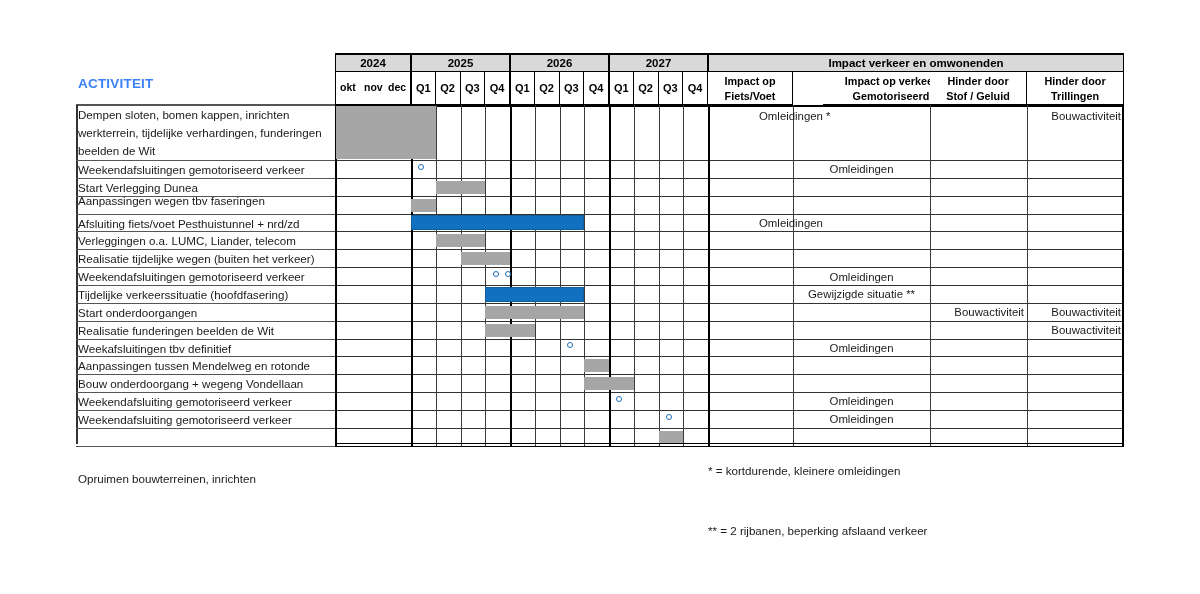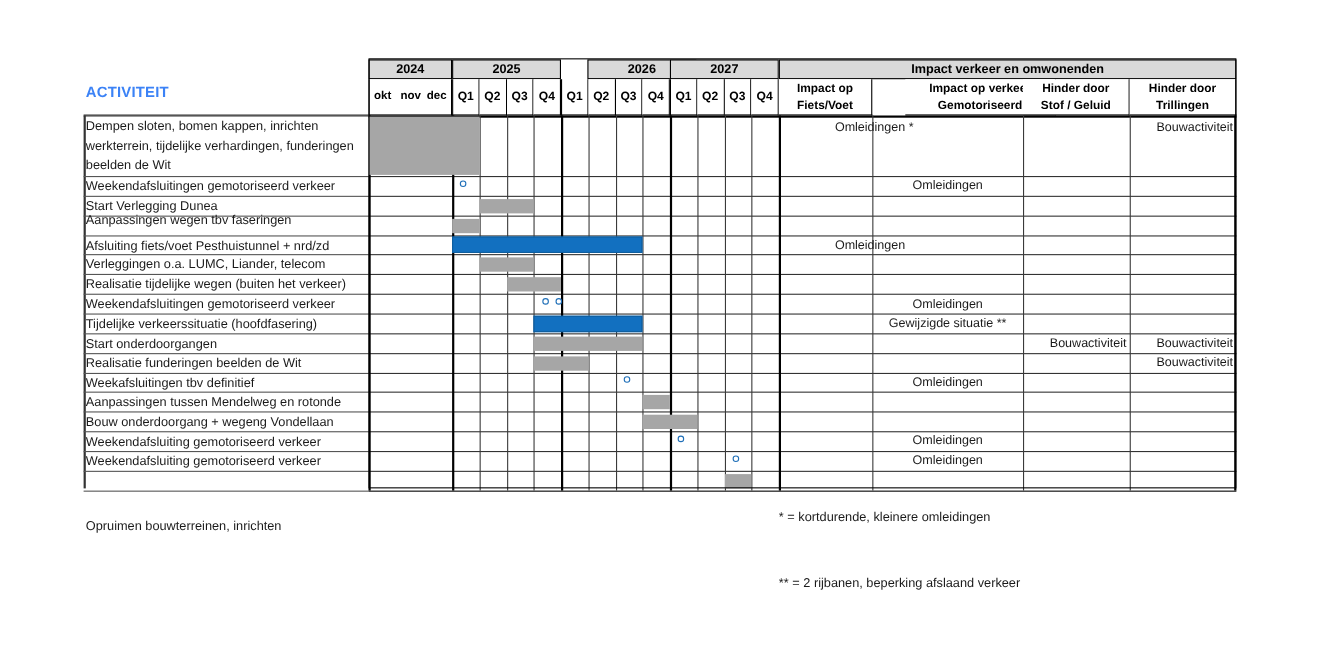--- a/index.html
+++ b/index.html
@@ -235,21 +235,21 @@
 
 <div id="chart-root">
 
   <div class="activity-title">ACTIVITEIT</div>
   <div class="activity-header-rule"></div>
   <div class="act-col-left"></div>
 
   <div id="year-bands">
       <div class="year-band" style="left: 335px; width: 76px;">2024</div>
       <div class="year-band" style="left: 411px; width: 99px;">2025</div>
-      <div class="year-band" style="left: 510px; width: 99px; margin-left: 24px;">2026</div>
+      <div class="year-band" style="left: 510px; width: 99px;">2026</div>
       <div class="year-band" style="left: 609px; width: 99px;">2027</div>
       <div class="impact-band" style="left: 708px; width: 416px;">Impact verkeer en omwonenden</div>
     </div>
   <div id="quarter-cells">
       <div class="month-cell" style="left: 335px; width: 76px;">
         <span style="left: 4px;">okt</span>
         <span style="left: 28px;">nov</span>
         <span style="left: 52px;">dec</span>
       </div>
       <div class="q-cell yr-start" style="left: 411px; width: 24.75px;">Q1</div>

